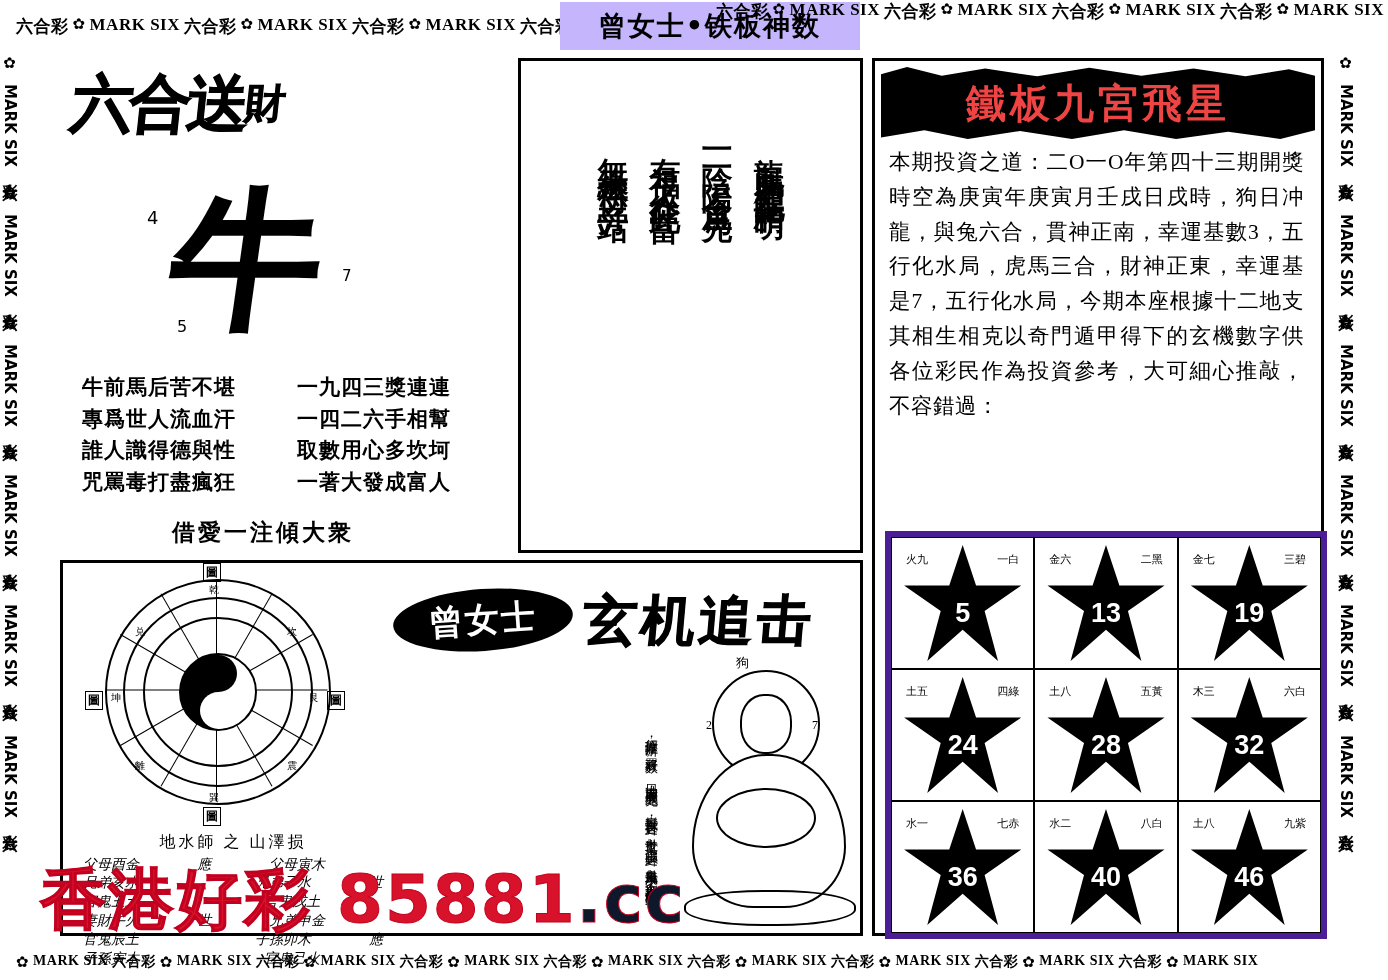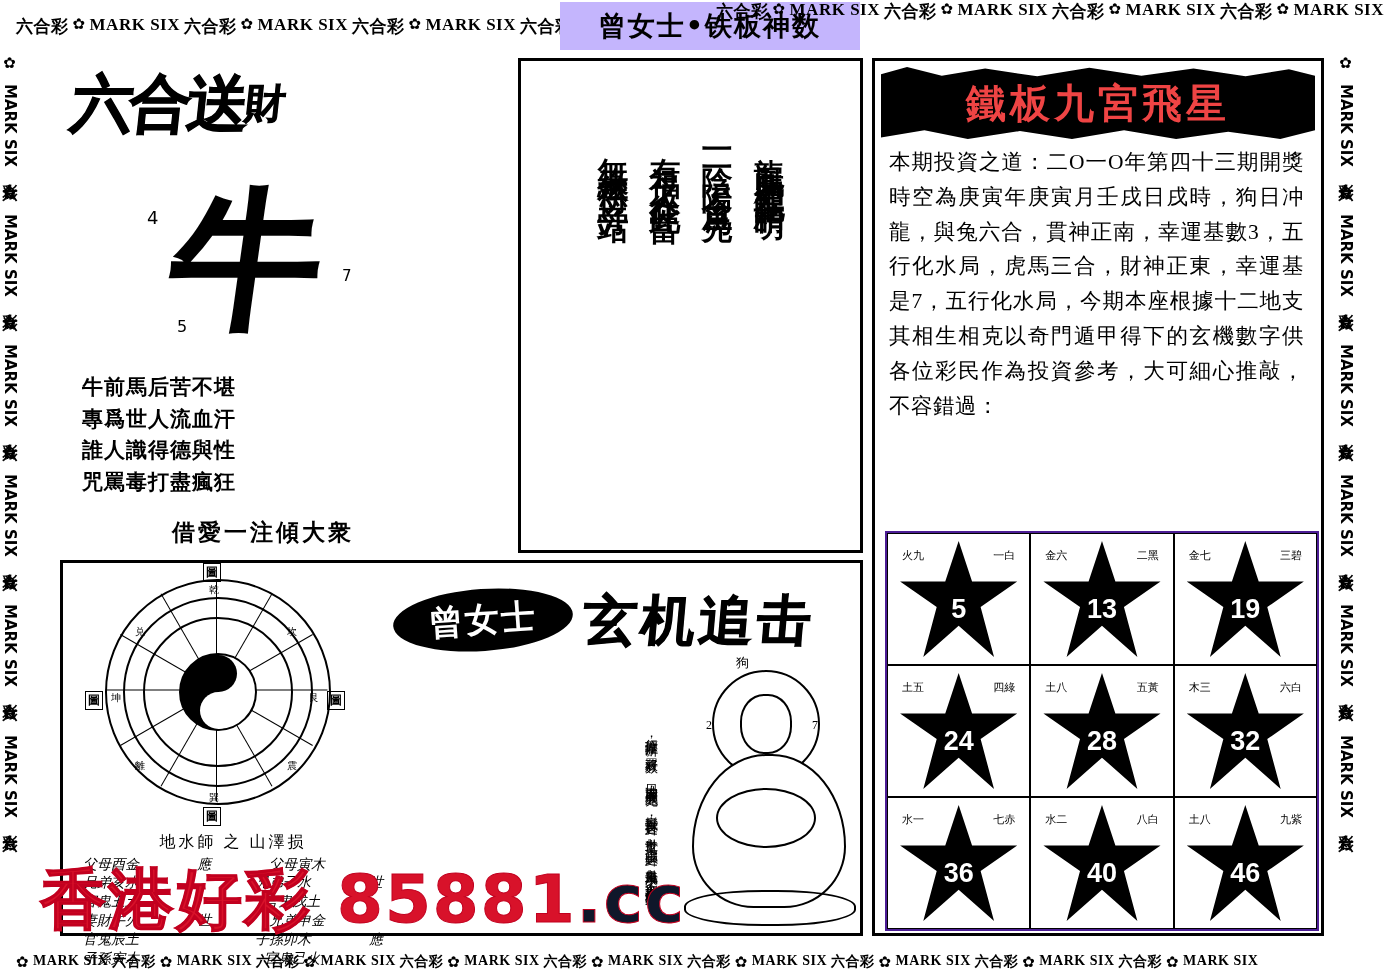--- a/index.html
+++ b/index.html
@@ -103,21 +103,21 @@
     font-size:40px;font-weight:bold;letter-spacing:4px;
     font-family:"Liberation Serif",serif;
     clip-path:polygon(0 10%,6% 0,14% 12%,24% 2%,36% 13%,48% 1%,60% 12%,72% 2%,84% 13%,94% 3%,100% 12%,100% 88%,92% 100%,80% 90%,68% 100%,56% 88%,44% 100%,32% 89%,20% 100%,10% 88%,0 98%);
   }
   .ctext{
     margin:6px 17px 0 14px;font-family:"Liberation Serif",serif;
     font-size:21.5px;line-height:1.62;text-align:justify;letter-spacing:.5px;
   }
   .grid{
     position:absolute;left:10px;top:470px;width:430px;height:396px;
-    border:2px solid #4c1d95;display:grid;
+    border:6px solid #4c1d95;display:grid;
     grid-template-columns:repeat(3,1fr);grid-template-rows:repeat(3,1fr);
   }
   .cell{border:1px solid #000;position:relative;overflow:hidden;}
   .star{
     position:absolute;left:50%;top:50%;transform:translate(-50%,-50%);
     width:122px;height:116px;background:#000;
     clip-path:polygon(50% 0%,61% 35%,98% 35%,68% 57%,79% 100%,50% 73%,21% 100%,32% 57%,2% 35%,39% 35%);
   }
   .cellnum{
     position:absolute;left:0;right:0;top:60px;text-align:center;
@@ -314,20 +314,26 @@
       <div class="ox">牛</div>
       <div class="num4">4</div>
       <div class="num5">5</div>
       <div class="num7">7</div>
 
       <div class="verseL">
         <div>牛前馬后苦不堪</div>
         <div>專爲世人流血汗</div>
         <div>誰人識得德與性</div>
         <div>咒罵毒打盡瘋狂</div>
+      </div>
+      <div class="verseR">
+        <div>一九四三獎連連</div>
+        <div>一四二六手相幫</div>
+        <div>取數用心多坎坷</div>
+        <div>一著大發成富人</div>
       </div>
       <div class="footline">借愛一注傾大衆</div>
     </div>
 
     <div class="panel panelB">
       <div class="poem">
         <div class="pcol">龍鳳厢里配精明</div>
         <div class="pcol">一陰一陽合爲先</div>
         <div class="pcol">有福之人從此富</div>
         <div class="pcol">無緣無份一旁站</div>

